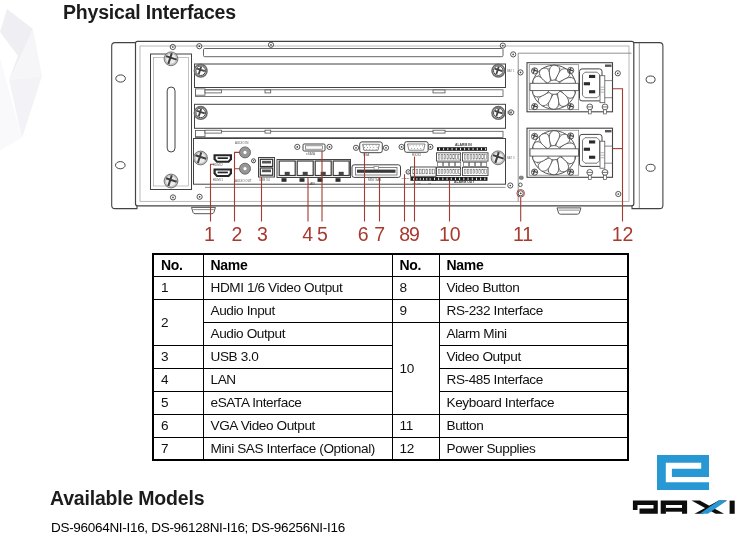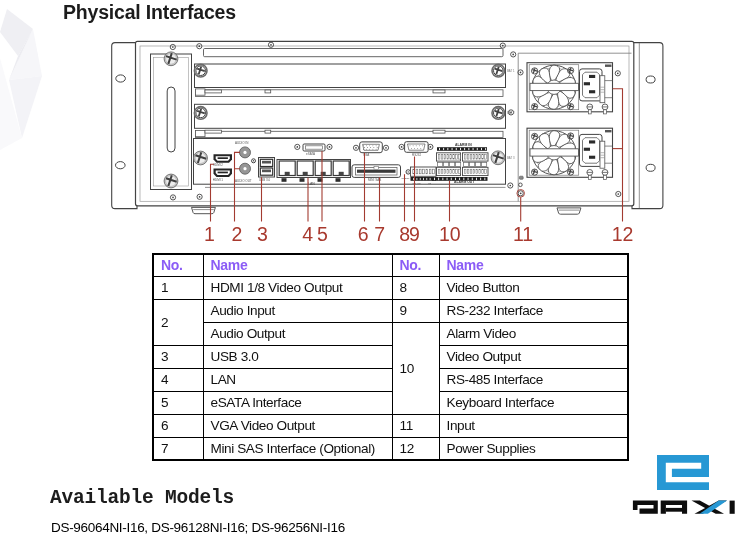--- a/index.html
+++ b/index.html
@@ -2,21 +2,21 @@
 <html><head>
 <meta charset="utf-8">
 <style>
   html,body{margin:0;padding:0;}
   body{width:738px;height:540px;position:relative;overflow:hidden;background:#fff;
        font-family:"Liberation Sans", sans-serif;}
   .abs{position:absolute;}
   svg{display:block;}
   table{border-collapse:collapse;table-layout:fixed;}
   td{padding:0 0 0 7px;font-size:13.6px;letter-spacing:-0.4px;color:#111;vertical-align:middle;overflow:hidden;white-space:nowrap;border:1.5px solid #000;}
-  th{padding:0 0 0 7px;font-size:14px;letter-spacing:-0.3px;color:#8b5cf6;text-align:left;vertical-align:middle;border:1.5px solid #000;}
+  th{padding:0 0 0 7px;font-size:14px;letter-spacing:-0.3px;color:#000000;text-align:left;vertical-align:middle;border:1.5px solid #000;}
   table{border:2px solid #000;}
 </style>
 </head>
 <body>
 
 <svg class="abs" style="left:0;top:0" width="70" height="200" viewBox="0 0 70 200">
   <polygon points="7,9 33,29 18,56 0,32" fill="#efeff3"></polygon>
   <polygon points="33,29 42,76 9,80" fill="#f6f6f9"></polygon>
   <polygon points="9,80 42,76 22,138" fill="#f3f3f7"></polygon>
   <polygon points="0,58 22,138 0,150" fill="#f9f9fb"></polygon>
@@ -513,36 +513,36 @@
 
   <tr style="height:22px;">
           <th>No.</th>
           <th>Name</th>
           <th>No.</th>
           <th>Name</th>
         </tr>
 
   <tr style="height:23px;">
           <td>1</td>
-          <td>HDMI 1/8 Video Output</td>
+          <td>HDMI 1/6 Video Output</td>
           <td>8</td>
           <td>Video Button</td>
         </tr>
 
   <tr style="height:23px;">
           <td rowspan="2">2</td>
           <td>Audio Input</td>
           <td>9</td>
           <td>RS-232 Interface</td>
         </tr>
 
   <tr style="height:23px;padding-left:19px;">
           <td>Audio Output</td>
           <td rowspan="4">10</td>
-          <td>Alarm Video</td>
+          <td>Alarm Mini</td>
         </tr>
 
   <tr style="height:23px;">
           <td>3</td>
           <td>USB 3.0</td>
           <td>Video Output</td>
         </tr>
 
   <tr style="height:23px;">
           <td>4</td>
@@ -553,34 +553,34 @@
   <tr style="height:23px;">
           <td>5</td>
           <td>eSATA Interface</td>
           <td>Keyboard Interface</td>
         </tr>
 
   <tr style="height:23px;">
           <td>6</td>
           <td>VGA Video Output</td>
           <td>11</td>
-          <td>Input</td>
+          <td>Button</td>
         </tr>
 
   <tr style="height:23px;">
           <td>7</td>
           <td>Mini SAS Interface (Optional)</td>
           <td>12</td>
           <td>Power Supplies</td>
         </tr>
   </tbody>
 </table>
 </div>
 
-<div class="abs" style="left:50px;top:487px;font-size:19.5px;font-weight:bold;color:#1c1c1c;letter-spacing:-0.2px;font-family:Liberation Mono, monospace;">Available Models</div>
+<div class="abs" style="left:50px;top:487px;font-size:19.5px;font-weight:bold;color:#1c1c1c;letter-spacing:-0.2px;">Available Models</div>
 
 <div class="abs" style="left:51px;top:520px;font-size:13.5px;letter-spacing:-0.3px;color:#000000;">DS-96064NI-I16, DS-96128NI-I16; DS-96256NI-I16</div>
 
 <svg class="abs" style="left:630px;top:450px" width="108" height="70" viewBox="630 450 108 70">
 
   <g>
     <rect x="657" y="455" width="52" height="35" fill="#2798d4"></rect>
     <path d="M665.8,462.8 H701.2 V468.8 H671.9 V477.1 H709 V482.2 H665.8 Z" fill="#ffffff"></path>
   </g>
 

